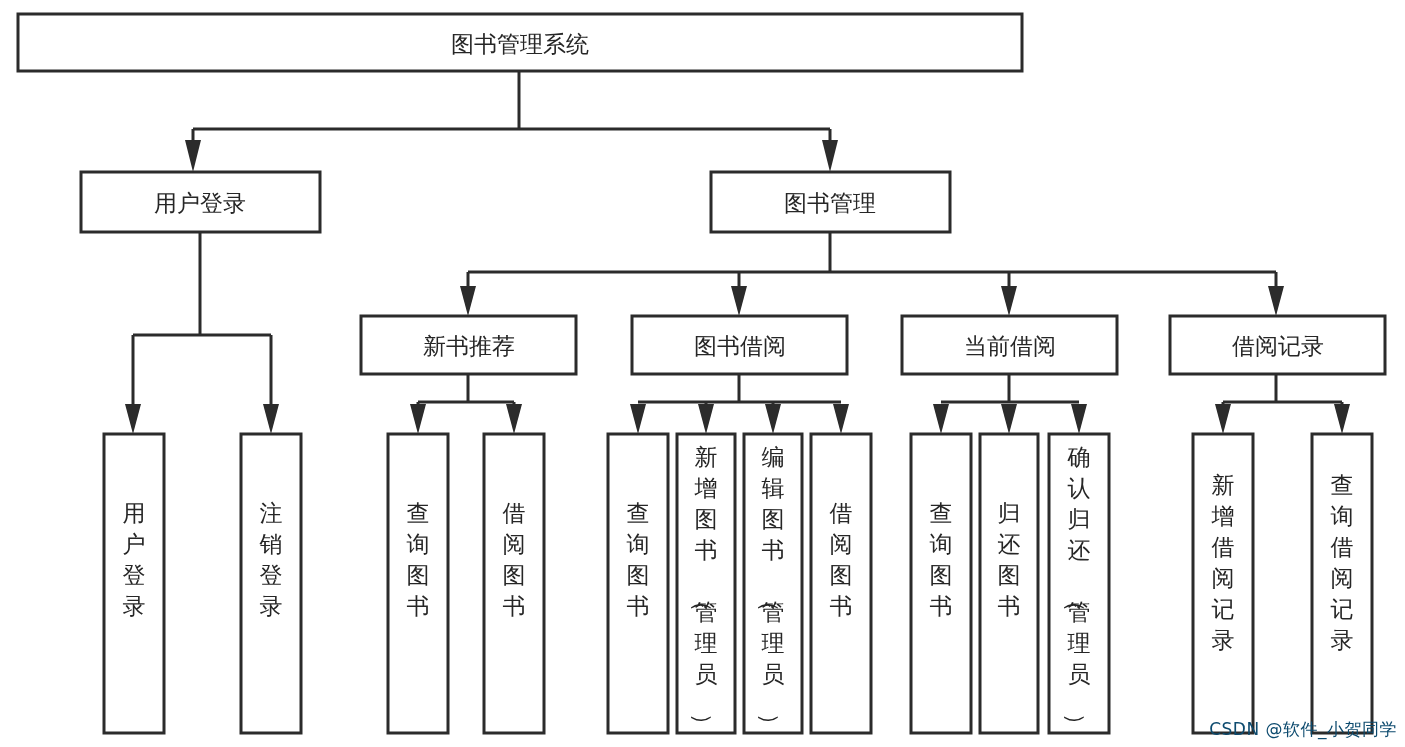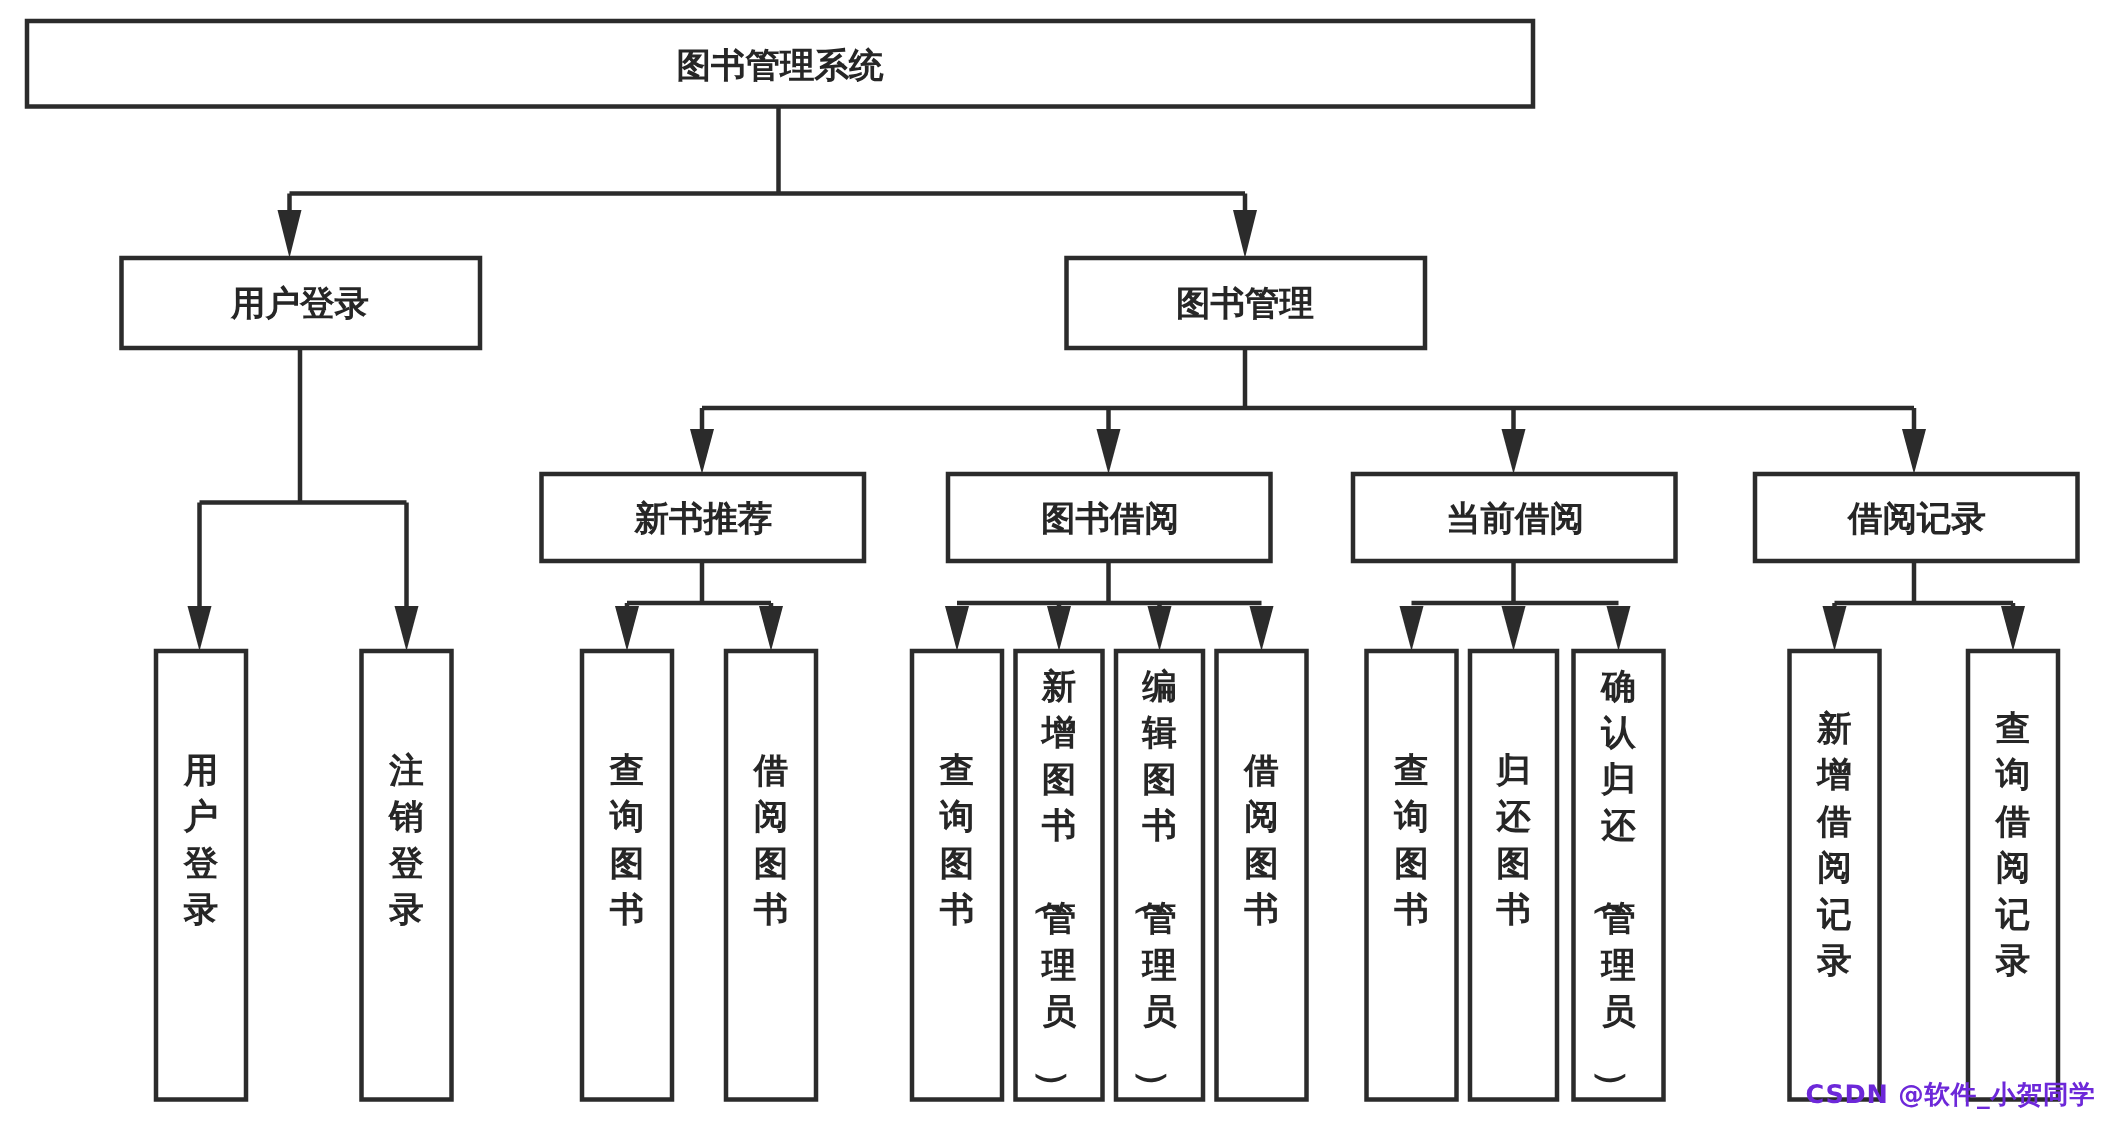--- a/index.html
+++ b/index.html
@@ -12,21 +12,20 @@
     width: 1405px;
     height: 747px;
     overflow: hidden;
     font-family: "DejaVu Sans", "Liberation Sans", sans-serif;
   }
   #diagram-root {
     position: relative;
     width: 1405px;
     height: 747px;
     background: #ffffff;
-    font-weight: bold;
   }
   svg#flow {
     position: absolute;
     top: 0;
     left: 0;
     width: 1405px;
     height: 747px;
     display: block;
   }
   .box-rect {
@@ -55,21 +54,21 @@
     fill: #262626;
     font-size: 23px;
     font-family: "DejaVu Sans", "Liberation Sans", sans-serif;
     text-anchor: middle;
   }
   .watermark {
     position: absolute;
     right: 8px;
     bottom: 6px;
     font-size: 17px;
-    color: #6d28d9;
+    color: #0c4a6e;
     font-family: "DejaVu Sans", "Liberation Sans", sans-serif;
     letter-spacing: 0.5px;
     white-space: nowrap;
     user-select: none;
   }
 </style>
 </head>
 <body>
 
 <div id="diagram-root">

